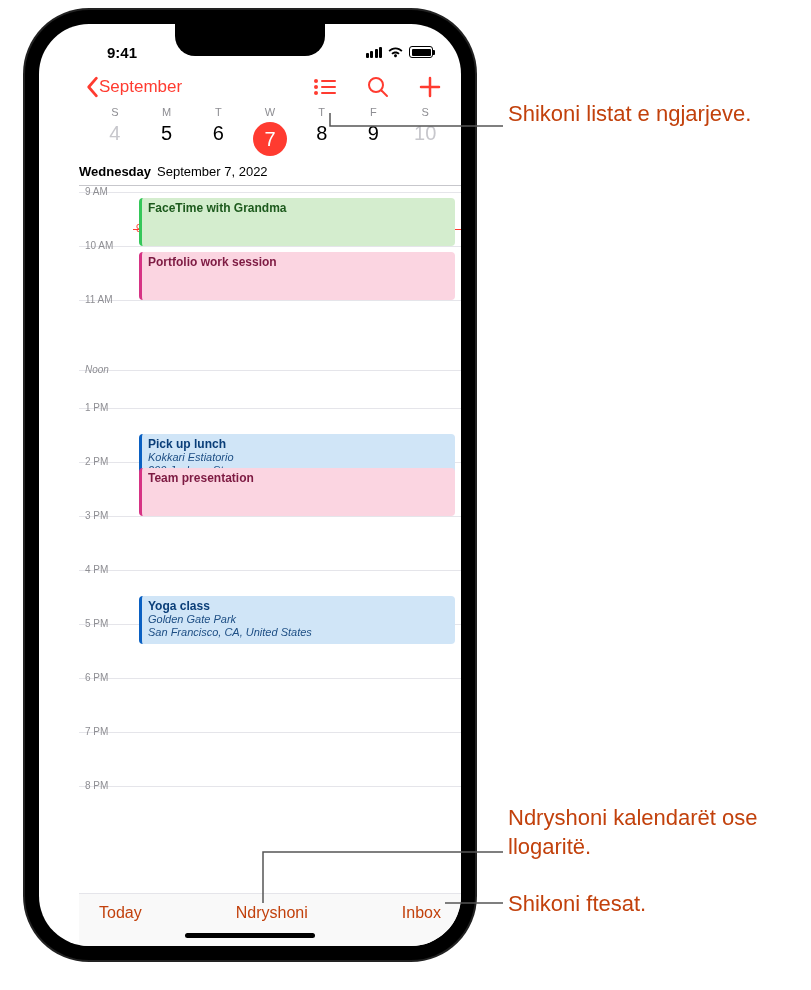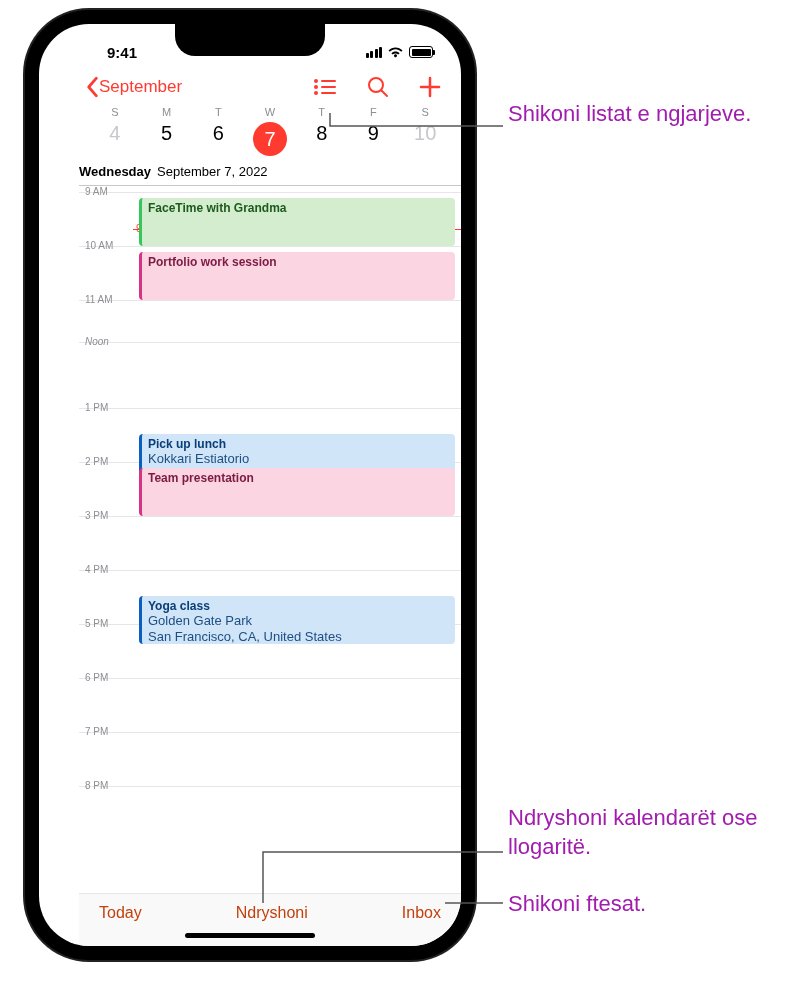--- a/index.html
+++ b/index.html
@@ -101,40 +101,40 @@
   .now-dot { position:absolute; width:8px;height:8px;border-radius:50%;background:#ff3b30; left:52px; top:-3.5px;}
   .now-label { position:absolute; left:3px; font-size:10px; color:#ff3b30; font-weight:500; top:-6px;}
 
   .event {
     position:absolute; left:60px; right:6px;
     border-radius:4px; padding:3px 6px;
     font-size:12px; overflow:hidden;
     border-left:3px solid;
   }
   .event .title { font-weight:600; }
-  .event .sub { font-size:13px; opacity:.9; line-height:1.2;}
+  .event .sub { font-size:11px; opacity:.9; line-height:1.2;font-style:italic;}
   .ev-green { background:#d4edce; border-color:#34c759; color:#1d5a1d;}
   .ev-pink  { background:#fbd5e1; border-color:#d63384; color:#7d1a42;}
   .ev-blue  { background:#d0e5f7; border-color:#0a60c2; color:#0a3e78;margin-top:20px;}
 
   .toolbar {
     display:flex; justify-content:space-between; align-items:center;
     padding: 10px 20px 24px;
     font-size:16px; color:#c2410c;
     border-top:1px solid #e5e5ea;
     background:rgba(249,249,249,.94);
   }
   .home-indicator{
     position:absolute; bottom:8px; left:50%; transform:translateX(-50%);
     width:130px;height:5px;background:#000;border-radius:3px;
   }
 
   
   .callout {
-    position:absolute; font-size:22px; color:#a21caf; line-height:1.3;
+    position:absolute; font-size:22px; color:#c2410c; line-height:1.3;
   }
   .callout-line {
     position:absolute; stroke:#555; stroke-width:1.5; fill:none;
   }
 </style>
 </head>
 <body>
 
 <div class="phone">
   <div class="screen">
@@ -218,21 +218,21 @@
     <div class="timeline" id="timeline">
         <div class="hour" style="top: 6px;">
           <div class="hour-label">9 AM</div>
         </div>
         <div class="hour" style="top: 60px;">
           <div class="hour-label">10 AM</div>
         </div>
         <div class="hour" style="top: 114px;">
           <div class="hour-label">11 AM</div>
         </div>
-        <div class="hour" style="top: 156px; font-style: italic;">
+        <div class="hour" style="top: 184px; font-style: italic;">
           <div class="hour-label">Noon</div>
         </div>
         <div class="hour" style="top: 222px;">
           <div class="hour-label">1 PM</div>
         </div>
         <div class="hour" style="top: 276px;">
           <div class="hour-label">2 PM</div>
         </div>
         <div class="hour" style="top: 330px;">
           <div class="hour-label">3 PM</div>

